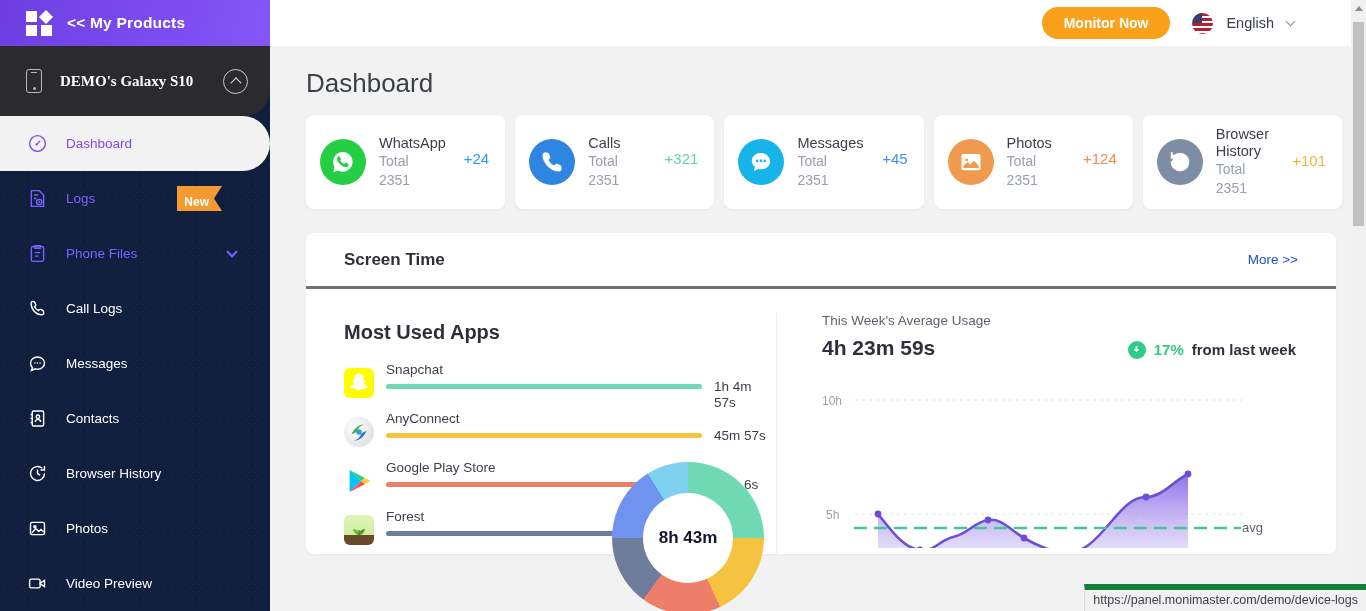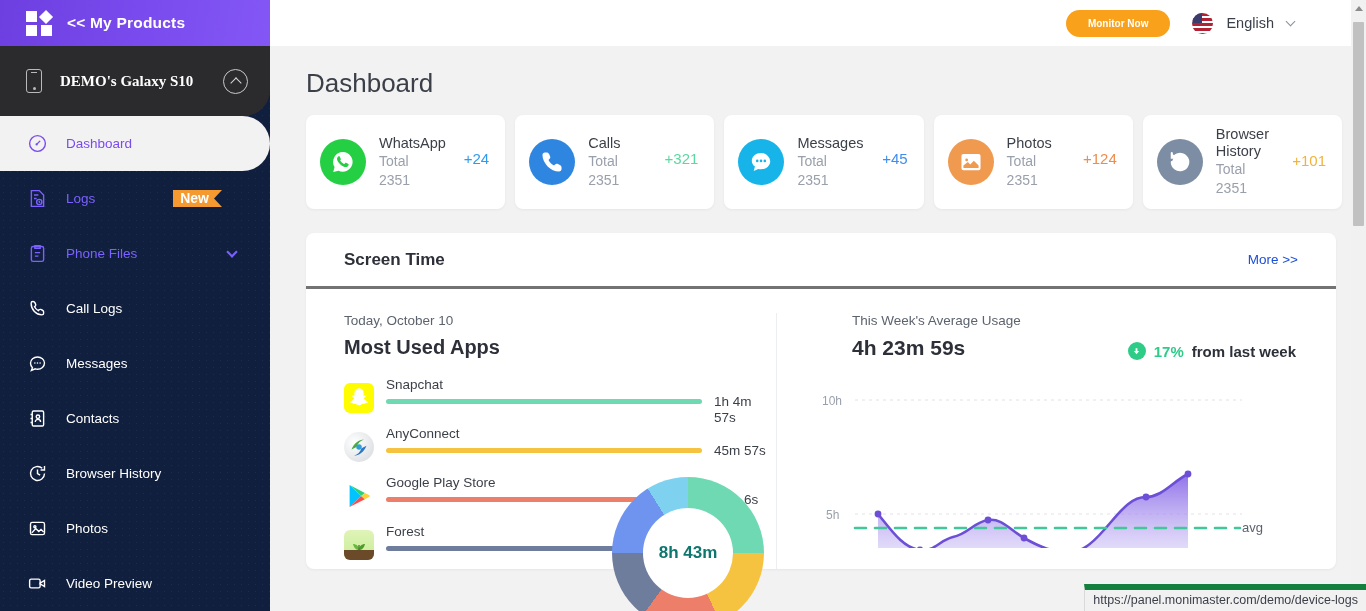--- a/index.html
+++ b/index.html
@@ -72,40 +72,40 @@
     width: 270px;
   }
   .nav-item.active .ico svg { stroke: #7a4bee; }
   .nav-item.purple { color: #7b61ff; }
   .nav-item.purple .ico svg { stroke: #7b61ff; }
   .ico { width: 22px; height: 22px; flex: none; display:flex; align-items:center; justify-content:center; }
   .ico svg { width: 21px; height: 21px; stroke: #ffffff; fill: none; stroke-width: 1.6; }
   .nav-label { flex: 1; }
   .badge-new {
     position: relative; background: #f59a31; color: #fff;
-    font-size: 14px; font-weight: bold;
-    padding: 2px 13px 2px 7px; margin-right: 48px;
+    font-size: 12px; font-weight: bold;
+    padding: 10px 13px 2px 7px; margin-right: 48px;
     line-height: 13px;
   }
   .badge-new::after {
     content:""; position:absolute; right:0; top:0; height:100%; width:8px;
     background:#111f3e; clip-path: polygon(100% 0, 100% 100%, 0 50%);
   }
   .chev-down { width:8px; height:8px; border-right:2px solid #7b61ff; border-bottom:2px solid #7b61ff; transform: rotate(45deg); margin-right: 34px; margin-top:-4px; }
 
   
   .topbar {
     position: absolute; left: 270px; top: 0; right: 0;
     height: 46px; background: #ffffff;
     display: flex; align-items: center; justify-content: flex-end;
     padding-right: 72px; gap: 22px;
   }
   .monitor-btn {
     background: #f9a11b; color: #fff; border: none;
-    font-size: 10px; font-weight: bold;
+    font-size: 14px; font-weight: bold;
     padding: 8px 22px; border-radius: 18px; cursor: pointer;
     font-family: "Liberation Sans", sans-serif;
   }
   .lang { display: flex; align-items: center; gap: 13px; cursor: pointer; }
   .flag {
     width: 21px; height: 21px; border-radius: 50%; flex: none;
     background:
       linear-gradient(#b22234 0 12%, #fff 12% 24%, #b22234 24% 36%, #fff 36% 48%, #b22234 48% 60%, #fff 60% 72%, #b22234 72% 84%, #fff 84% 96%, #b22234 96% 100%);
     position: relative; overflow: hidden;
   }
@@ -147,42 +147,42 @@
 
   .panel-body { display: flex; }
   .left-col { width: 470px; padding: 24px 0 0 38px; position: relative; }
   .col-divider { width: 1px; background: #eceef1; margin: 24px 0 0 0; }
   .right-col { flex: 1; padding: 24px 0 0 45px; position: relative; }
 
   .sub-label { font-size: 13.5px; color: #5d636e; }
   .big-head { font-size: 20px; font-weight: bold; color: #2d3039; margin-top: 8px; }
   .big-time { font-size: 21px; font-weight: bold; color: #2d3039; margin-top: 8px; }
 
-  .week-row { display: flex; align-items: flex-end; justify-content: space-between; padding-right: 40px; margin-left: 30px; }
+  .week-row { display: flex; align-items: center; justify-content: space-between; padding-right: 40px; }
   .pct-wrap { display: flex; align-items: center; gap: 8px; margin-top: 26px; }
   .down-circle { width: 18px; height: 18px; border-radius: 50%; background: #2ecc87; display:flex; align-items:center; justify-content:center; flex:none; }
   .down-circle svg { width: 11px; height: 11px; fill: #fff; }
   .pct-val { color: #2ecc87; font-size: 15px; font-weight: bold; }
   .pct-txt { color: #2d3039; font-size: 15px; font-weight: bold; }
 
   .apps { margin-top: 14px; }
   .app-row { display: flex; align-items: flex-start; gap: 12px; height: 49px; }
   .app-icon { width: 30px; height: 30px; border-radius: 6px; flex: none; margin-top: 10px; overflow: hidden; position: relative; }
   .app-mid { flex: 1; padding-top: 4px; }
   .app-name { font-size: 13.5px; color: #3b3f48; }
   .app-bar { height: 5px; border-radius: 3px; margin-top: 7px; }
   .app-time { width: 62px; font-size: 13.5px; color: #3b3f48; padding-top: 21px; line-height: 16px; flex: none; }
 
   .donut-wrap { position: absolute; right: 12px; bottom: -60px; width: 152px; height: 152px; }
   .donut { width: 152px; height: 152px; border-radius: 50%; }
   .donut-hole {
     position: absolute; left: 31px; top: 31px; width: 90px; height: 90px;
     background: #fff; border-radius: 50%;
     display: flex; align-items: center; justify-content: center;
-    font-size: 17px; font-weight: bold; color: #0f766e;
+    font-size: 17px; font-weight: bold; color: #0f172a;
   }
 
   .chart { position: relative; margin-top: 18px; width: 455px; height: 170px; }
   .chart svg { display: block; }
   .y-lab { position: absolute; font-size: 12px; color: #9aa0ab; }
   .avg-lab { position: absolute; font-size: 13px; color: #5d636e; }
 
   
   .vscroll { position: absolute; right: 0; top: 0; width: 15px; height: 611px; background: #f1f1f1; z-index: 20; }
   .vscroll .track-up, .vscroll .track-dn {
@@ -426,21 +426,20 @@
 
     <div class="panel">
       <div class="panel-head">
         <span class="panel-title">Screen Time</span>
         <a class="more-link">More &gt;&gt;</a>
       </div>
 
       <div class="panel-body">
 
         <div class="left-col">
-          <div class="sub-label">Today, October 10</div>
           <div class="big-head">Most Used Apps</div>
 
           <div class="apps">
 
             <div class="app-row">
               <span class="app-icon" style="background:#fffc00">
                 <svg viewBox="0 0 24 24" style="width:30px;height:30px">
                     <path d="M12 4.2c2.3 0 3.7 1.7 3.7 3.9 0 .8-.1 1.5-.1 1.9.3.2.7.2 1.1 0 .5-.2.9.4.5.9-.3.4-1 .7-1.4.9.4 1.3 1.8 2.6 3 2.9.4.1.4.6 0 .8-.6.3-1.4.4-1.7.5-.2.1-.1.5-.3.6-.2.1-.8 0-1.4 0-.9 0-1.6.8-2.6 1.1-.4.1-.6.1-.8.1s-.4 0-.8-.1c-1-.3-1.7-1.1-2.6-1.1-.6 0-1.2.1-1.4 0-.2-.1-.1-.5-.3-.6-.3-.1-1.1-.2-1.7-.5-.4-.2-.4-.7 0-.8 1.2-.3 2.6-1.6 3-2.9-.4-.2-1.1-.5-1.4-.9-.4-.5 0-1.1.5-.9.4.2.8.2 1.1 0 0-.4-.1-1.1-.1-1.9 0-2.2 1.4-3.9 3.7-3.9z" fill="#fff"></path>
                   </svg>
               </span>

